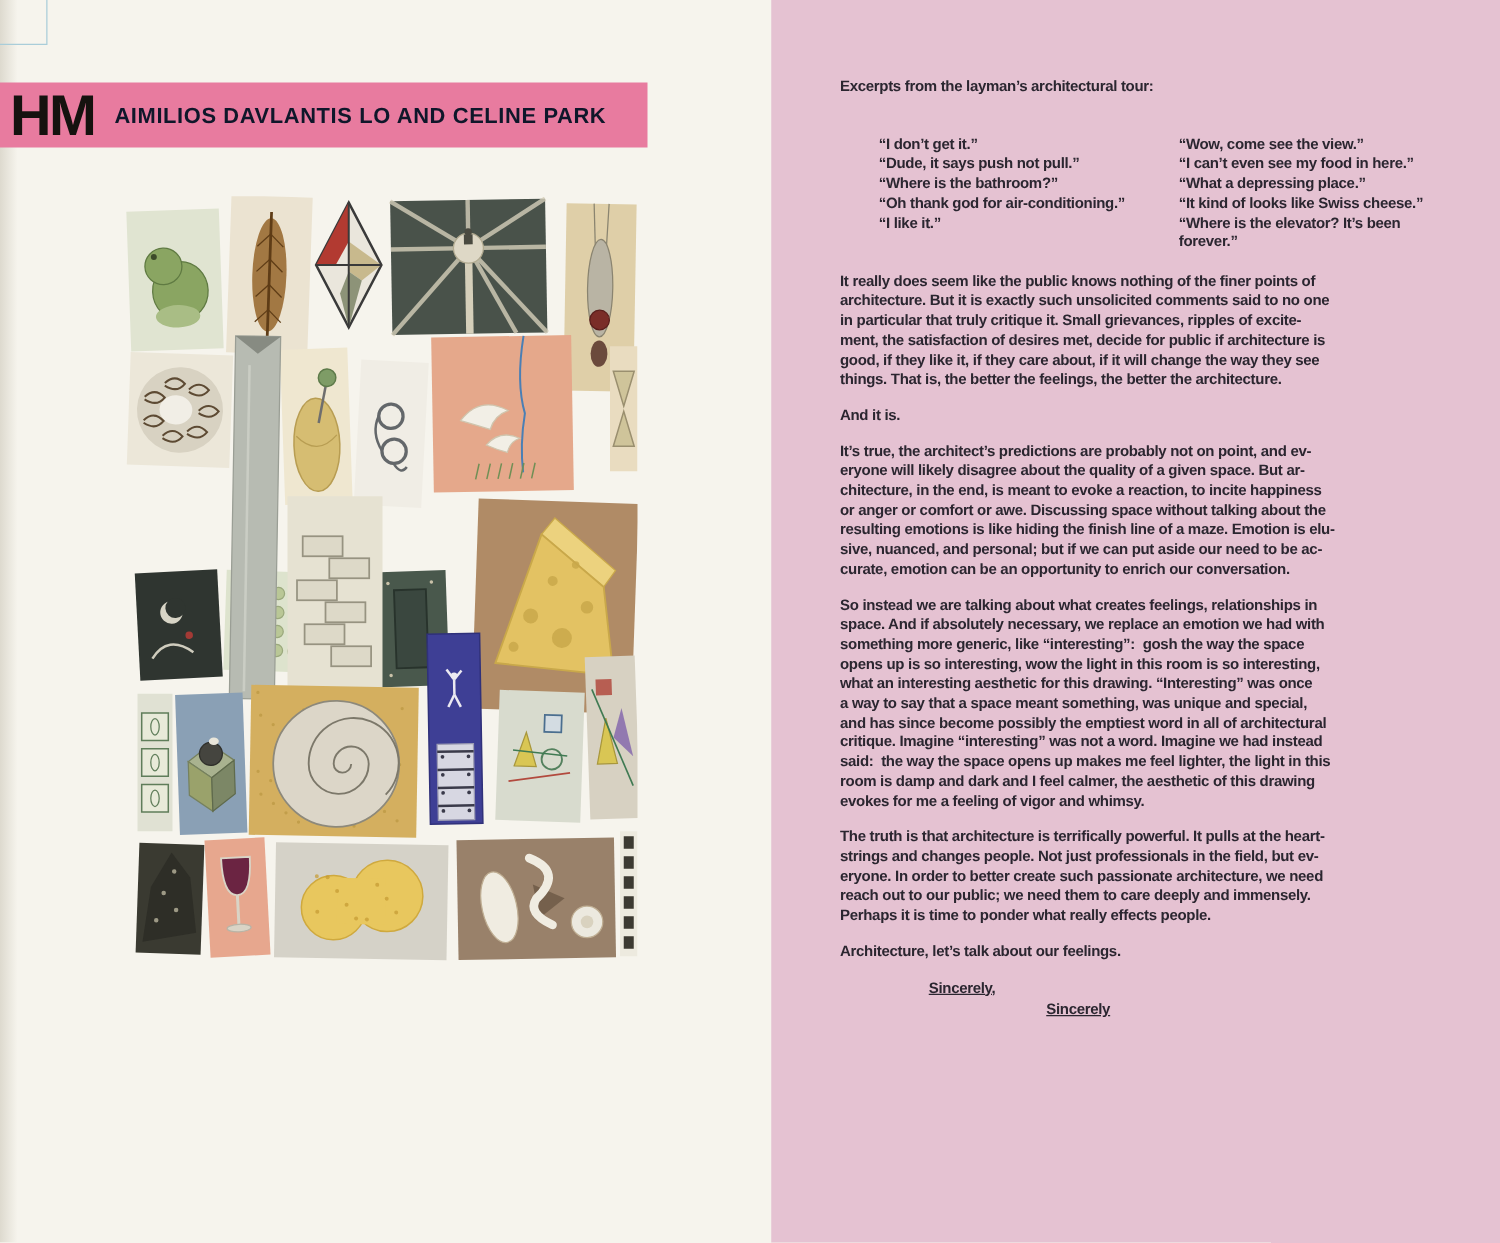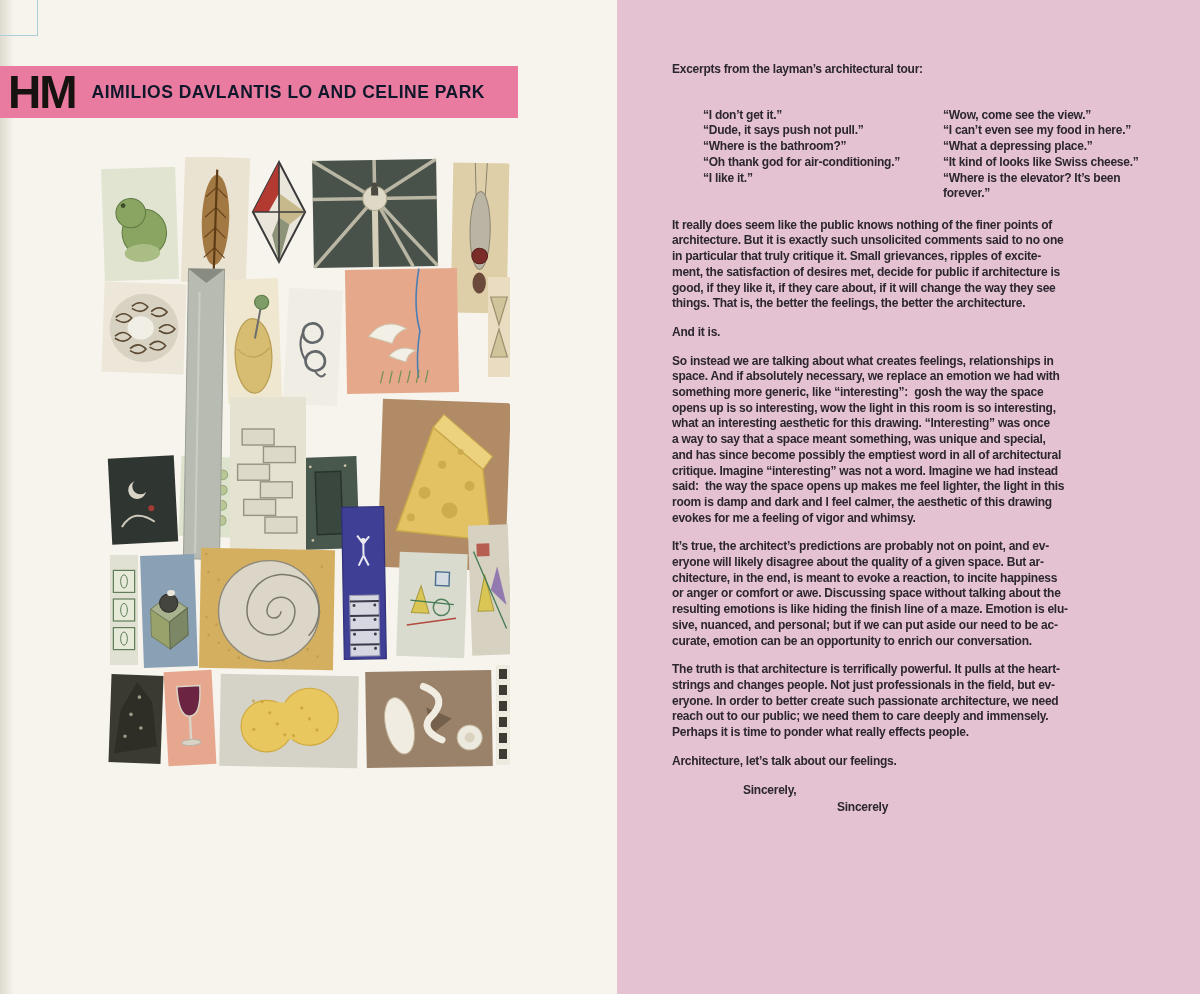--- a/index.html
+++ b/index.html
@@ -42,21 +42,21 @@
   .letter{
     position:absolute;left:55px;top:62px;color:#2b2630;
     font-weight:700;font-size:12px;line-height:15.7px;letter-spacing:-0.25px;
   }
   .letter pre{font:inherit;letter-spacing:inherit;margin:0 0 13px 0;white-space:pre;}
   .letter .salutation{margin-bottom:17px;}
   .letter .intro{margin-bottom:30px;}
   .quotes{position:relative;margin:0 0 13px 31px;height:97px;}
   .quotes pre{position:absolute;top:0;left:0;margin:0;}
   .quotes pre.qr{left:240px;}
-  .sig div{white-space:pre;}
+  .sig div{white-space:pre;text-decoration:underline;}
   .sig .sig1{margin-left:71px;}
   .sig .sig2{margin-left:165px;margin-top:2px;}
 </style>
 </head>
 <body>
 
 <div class="spread">
 
   <section class="page-left">
     <div class="paper-edge"></div>
@@ -382,38 +382,38 @@
 “Where is the elevator? It’s been
 forever.”</pre>
       </div>
       <pre>It really does seem like the public knows nothing of the finer points of
 architecture. But it is exactly such unsolicited comments said to no one
 in particular that truly critique it. Small grievances, ripples of excite-
 ment, the satisfaction of desires met, decide for public if architecture is
 good, if they like it, if they care about, if it will change the way they see
 things. That is, the better the feelings, the better the architecture.</pre>
       <pre>And it is.</pre>
+      <pre>It’s true, the architect’s predictions are probably not on point, and ev-
+eryone will likely disagree about the quality of a given space. But ar-
+chitecture, in the end, is meant to evoke a reaction, to incite happiness
+or anger or comfort or awe. Discussing space without talking about the
+resulting emotions is like hiding the finish line of a maze. Emotion is elu-
+sive, nuanced, and personal; but if we can put aside our need to be ac-
+curate, emotion can be an opportunity to enrich our conversation.</pre>
       <pre>So instead we are talking about what creates feelings, relationships in
 space. And if absolutely necessary, we replace an emotion we had with
 something more generic, like “interesting”:  gosh the way the space
 opens up is so interesting, wow the light in this room is so interesting,
 what an interesting aesthetic for this drawing. “Interesting” was once
 a way to say that a space meant something, was unique and special,
 and has since become possibly the emptiest word in all of architectural
 critique. Imagine “interesting” was not a word. Imagine we had instead
 said:  the way the space opens up makes me feel lighter, the light in this
 room is damp and dark and I feel calmer, the aesthetic of this drawing
 evokes for me a feeling of vigor and whimsy.</pre>
-      <pre>It’s true, the architect’s predictions are probably not on point, and ev-
-eryone will likely disagree about the quality of a given space. But ar-
-chitecture, in the end, is meant to evoke a reaction, to incite happiness
-or anger or comfort or awe. Discussing space without talking about the
-resulting emotions is like hiding the finish line of a maze. Emotion is elu-
-sive, nuanced, and personal; but if we can put aside our need to be ac-
-curate, emotion can be an opportunity to enrich our conversation.</pre>
       <pre>The truth is that architecture is terrifically powerful. It pulls at the heart-
 strings and changes people. Not just professionals in the field, but ev-
 eryone. In order to better create such passionate architecture, we need
 reach out to our public; we need them to care deeply and immensely.
 Perhaps it is time to ponder what really effects people.</pre>
       <pre>Architecture, let’s talk about our feelings.</pre>
       <div class="sig">
         <div class="sig1">Sincerely,</div>
         <div class="sig2">Sincerely</div>
       </div>

